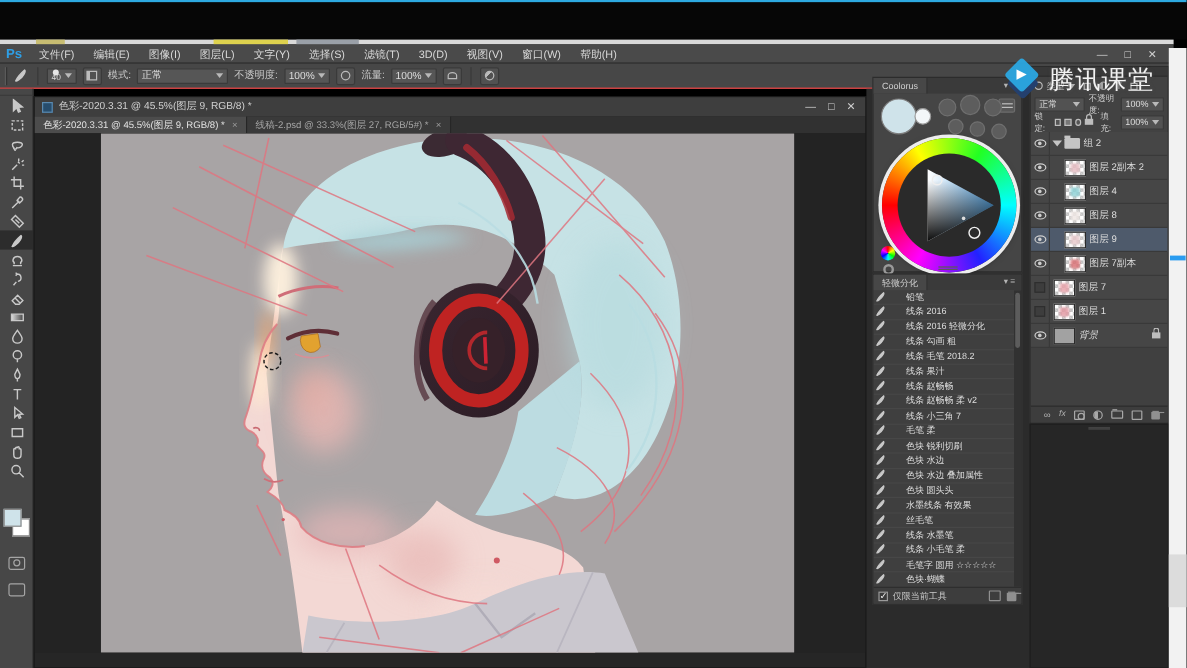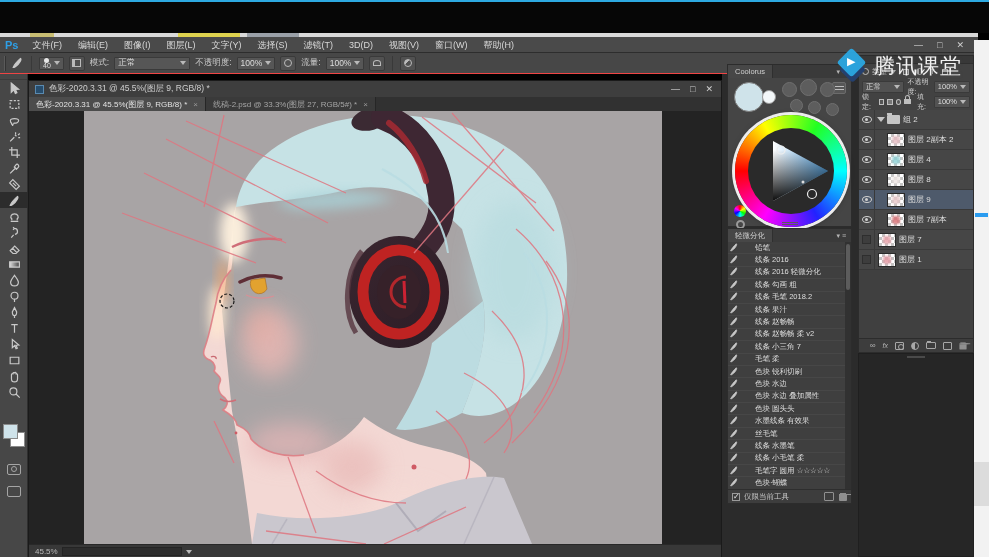--- a/index.html
+++ b/index.html
@@ -482,25 +482,20 @@
         <g fill="none" stroke="#b9dde2" stroke-width="2" opacity="0.9">
           <path d="M440,142 C472,182 470,242 438,282"></path>
           <path d="M298,58 C340,80 360,110 364,142"></path>
         </g>
         <circle cx="330" cy="356" r="2.5" fill="#cf5a64"></circle>
         <circle cx="152" cy="322" r="1.4" fill="#cf5a64"></circle>
 
         <circle cx="143" cy="190" r="7" fill="none" stroke="#1a1a1a" stroke-width="1.2" stroke-dasharray="3 2"></circle>
       </svg>
     </div>
-    <div class="statusbar">
-      <span>45.5%</span>
-      <span class="statfield"></span>
-      <span class="darr"></span>
-    </div>
   </div>
 
   <div class="dockbg"></div>
 
   <div class="panel" style="left:727px;top:64px;width:125px;height:163px">
     <div class="phead">
       <span class="ptab">Coolorus</span>
       <span class="pmenu"></span>
     </div>
     <div class="cl-swatch" id="cl-swatch" style="background: rgb(207, 227, 234);"></div>
@@ -782,20 +777,28 @@
         </div>
         <div class="lyr">
           <div class="eyecell">
             <span class="noeye"></span>
           </div>
           <span class="thumb">
             <i class="mark" style="background: rgb(227, 154, 164);"></i>
           </span>
           <span class="lname">图层 1</span>
         </div>
+        <div class="lyr">
+          <div class="eyecell">
+            <span class="eye"></span>
+          </div>
+          <span class="thumb gray"></span>
+          <span class="lname" style="font-style: italic;">背景</span>
+          <span class="lock"></span>
+        </div>
       </div>
     <div class="lbot">
       <span>∞</span>
       <span style="font-size:7px;font-style:italic">fx</span>
       <span class="mico circle"></span>
       <span class="half"></span>
       <span class="fold2"></span>
       <span class="mico"></span>
       <span class="trash" style="transform:scale(.9)"></span>
     </div>

